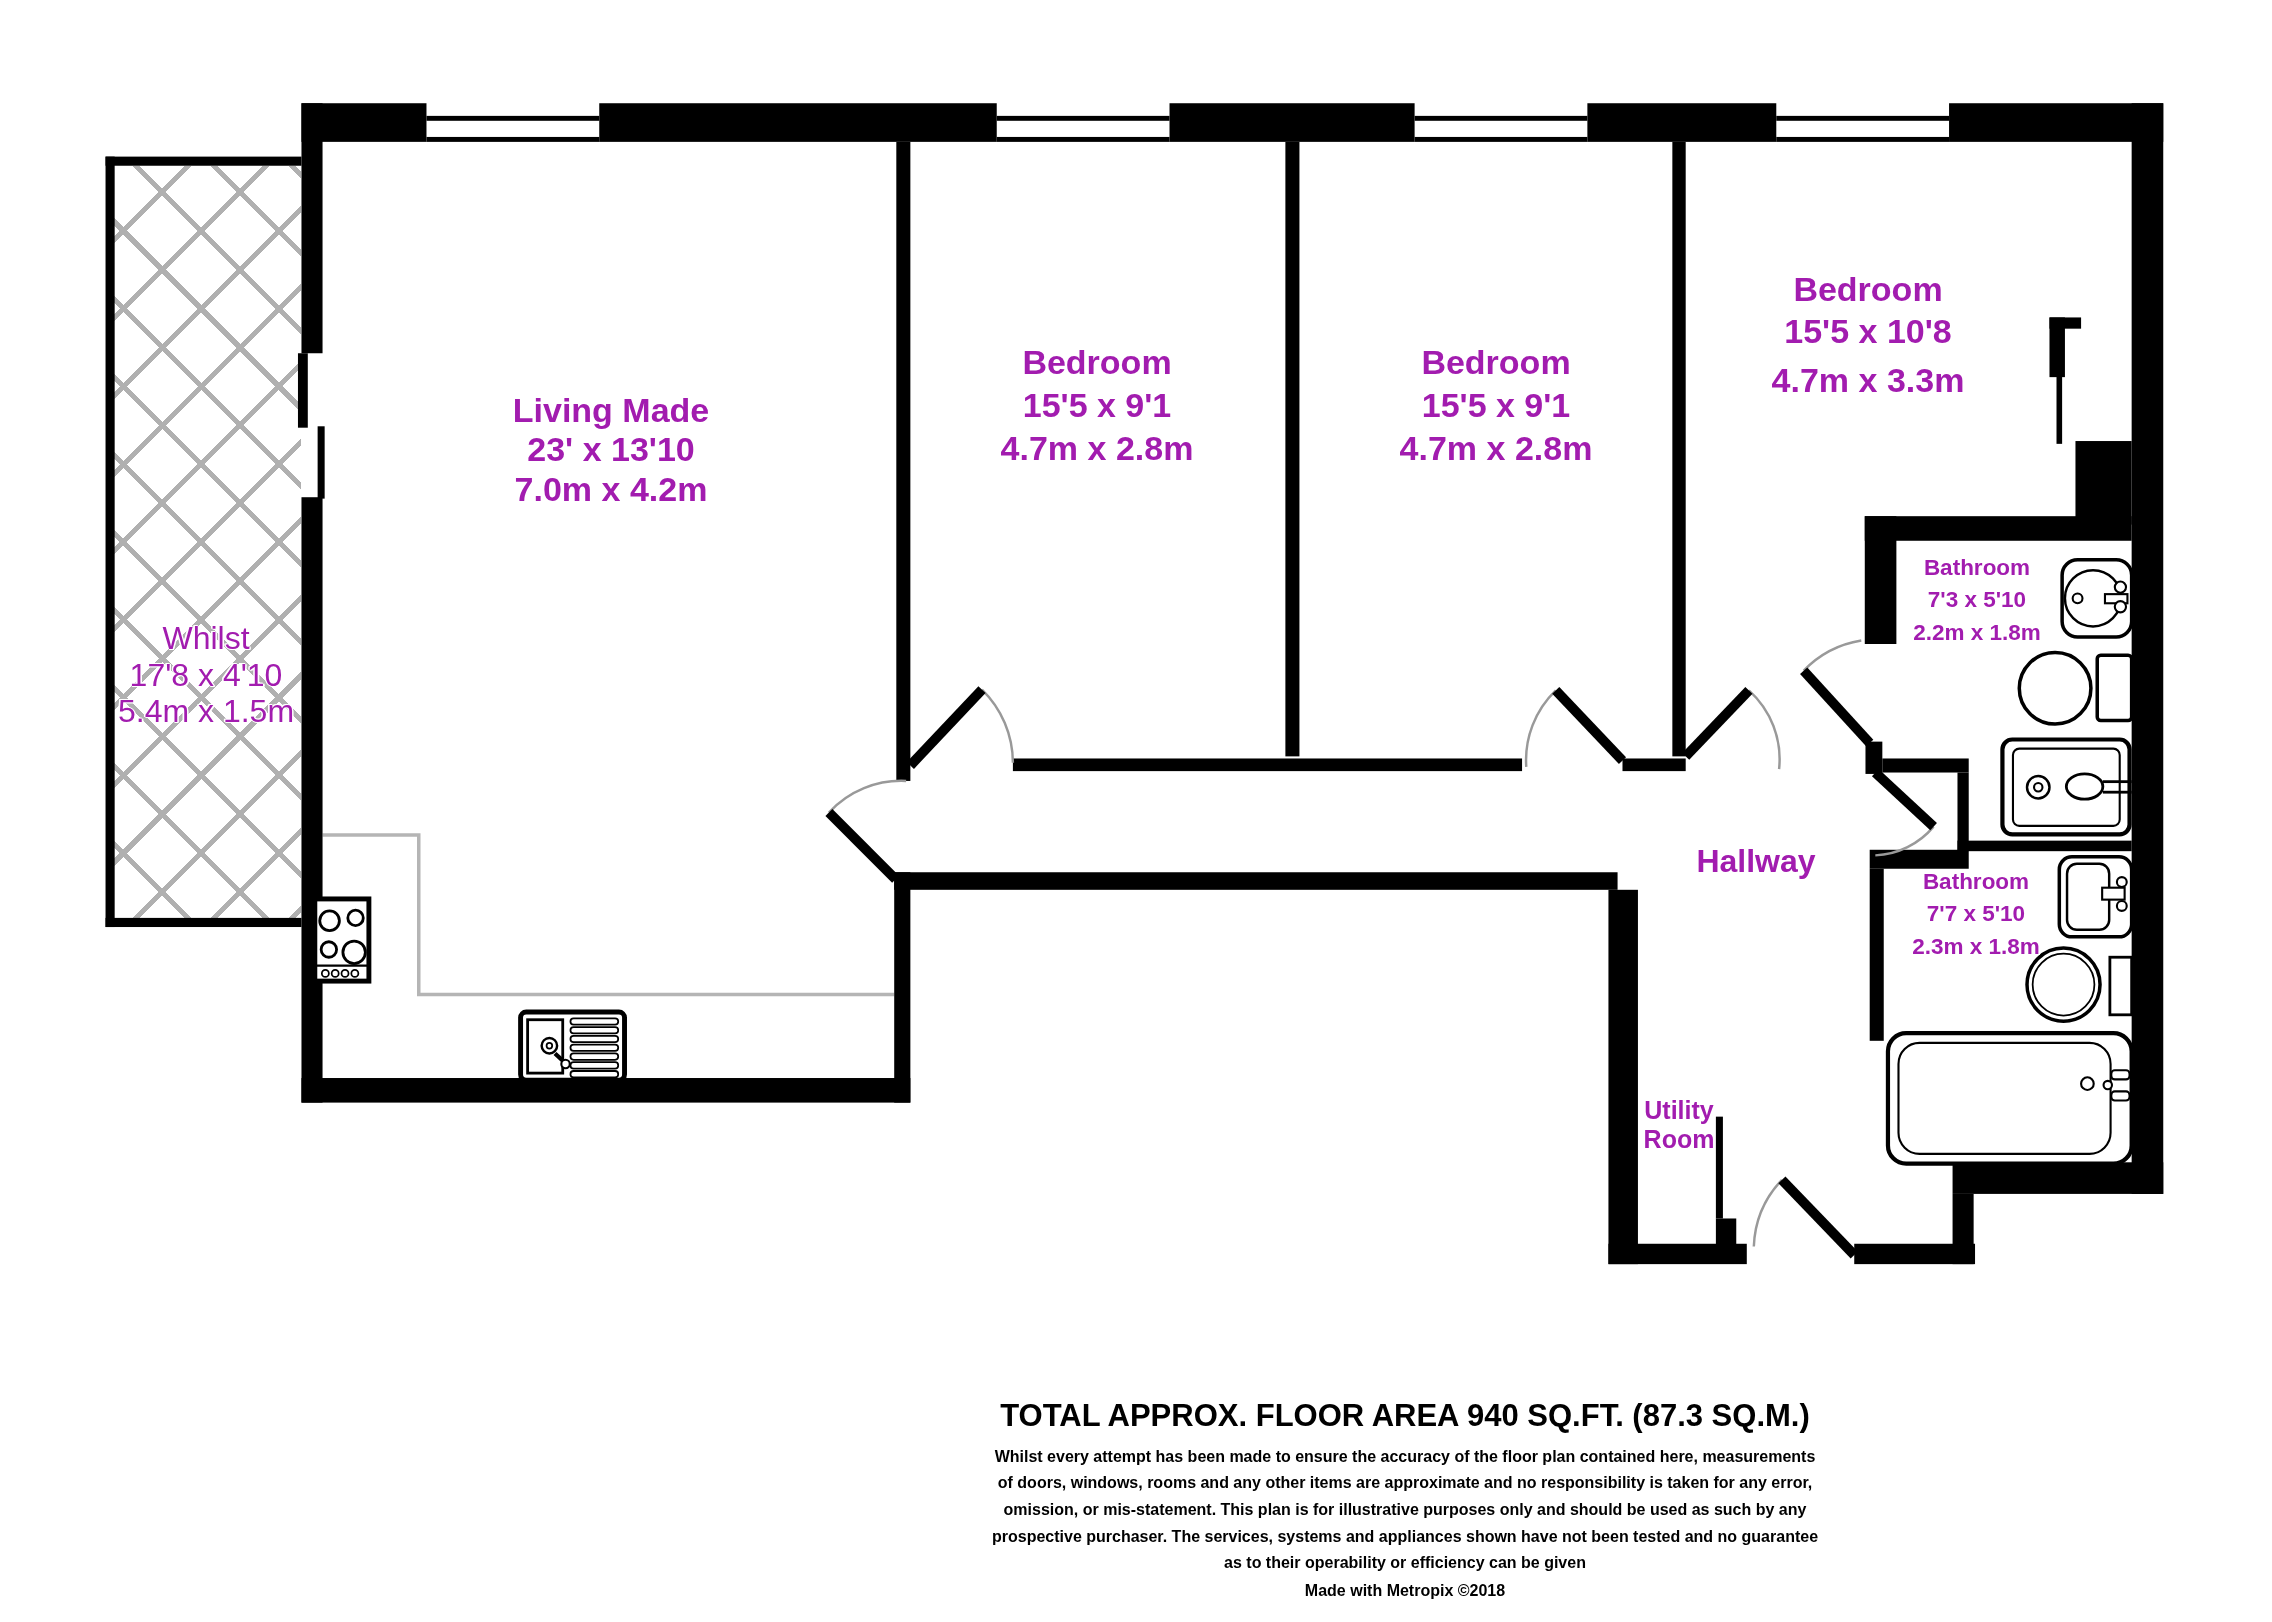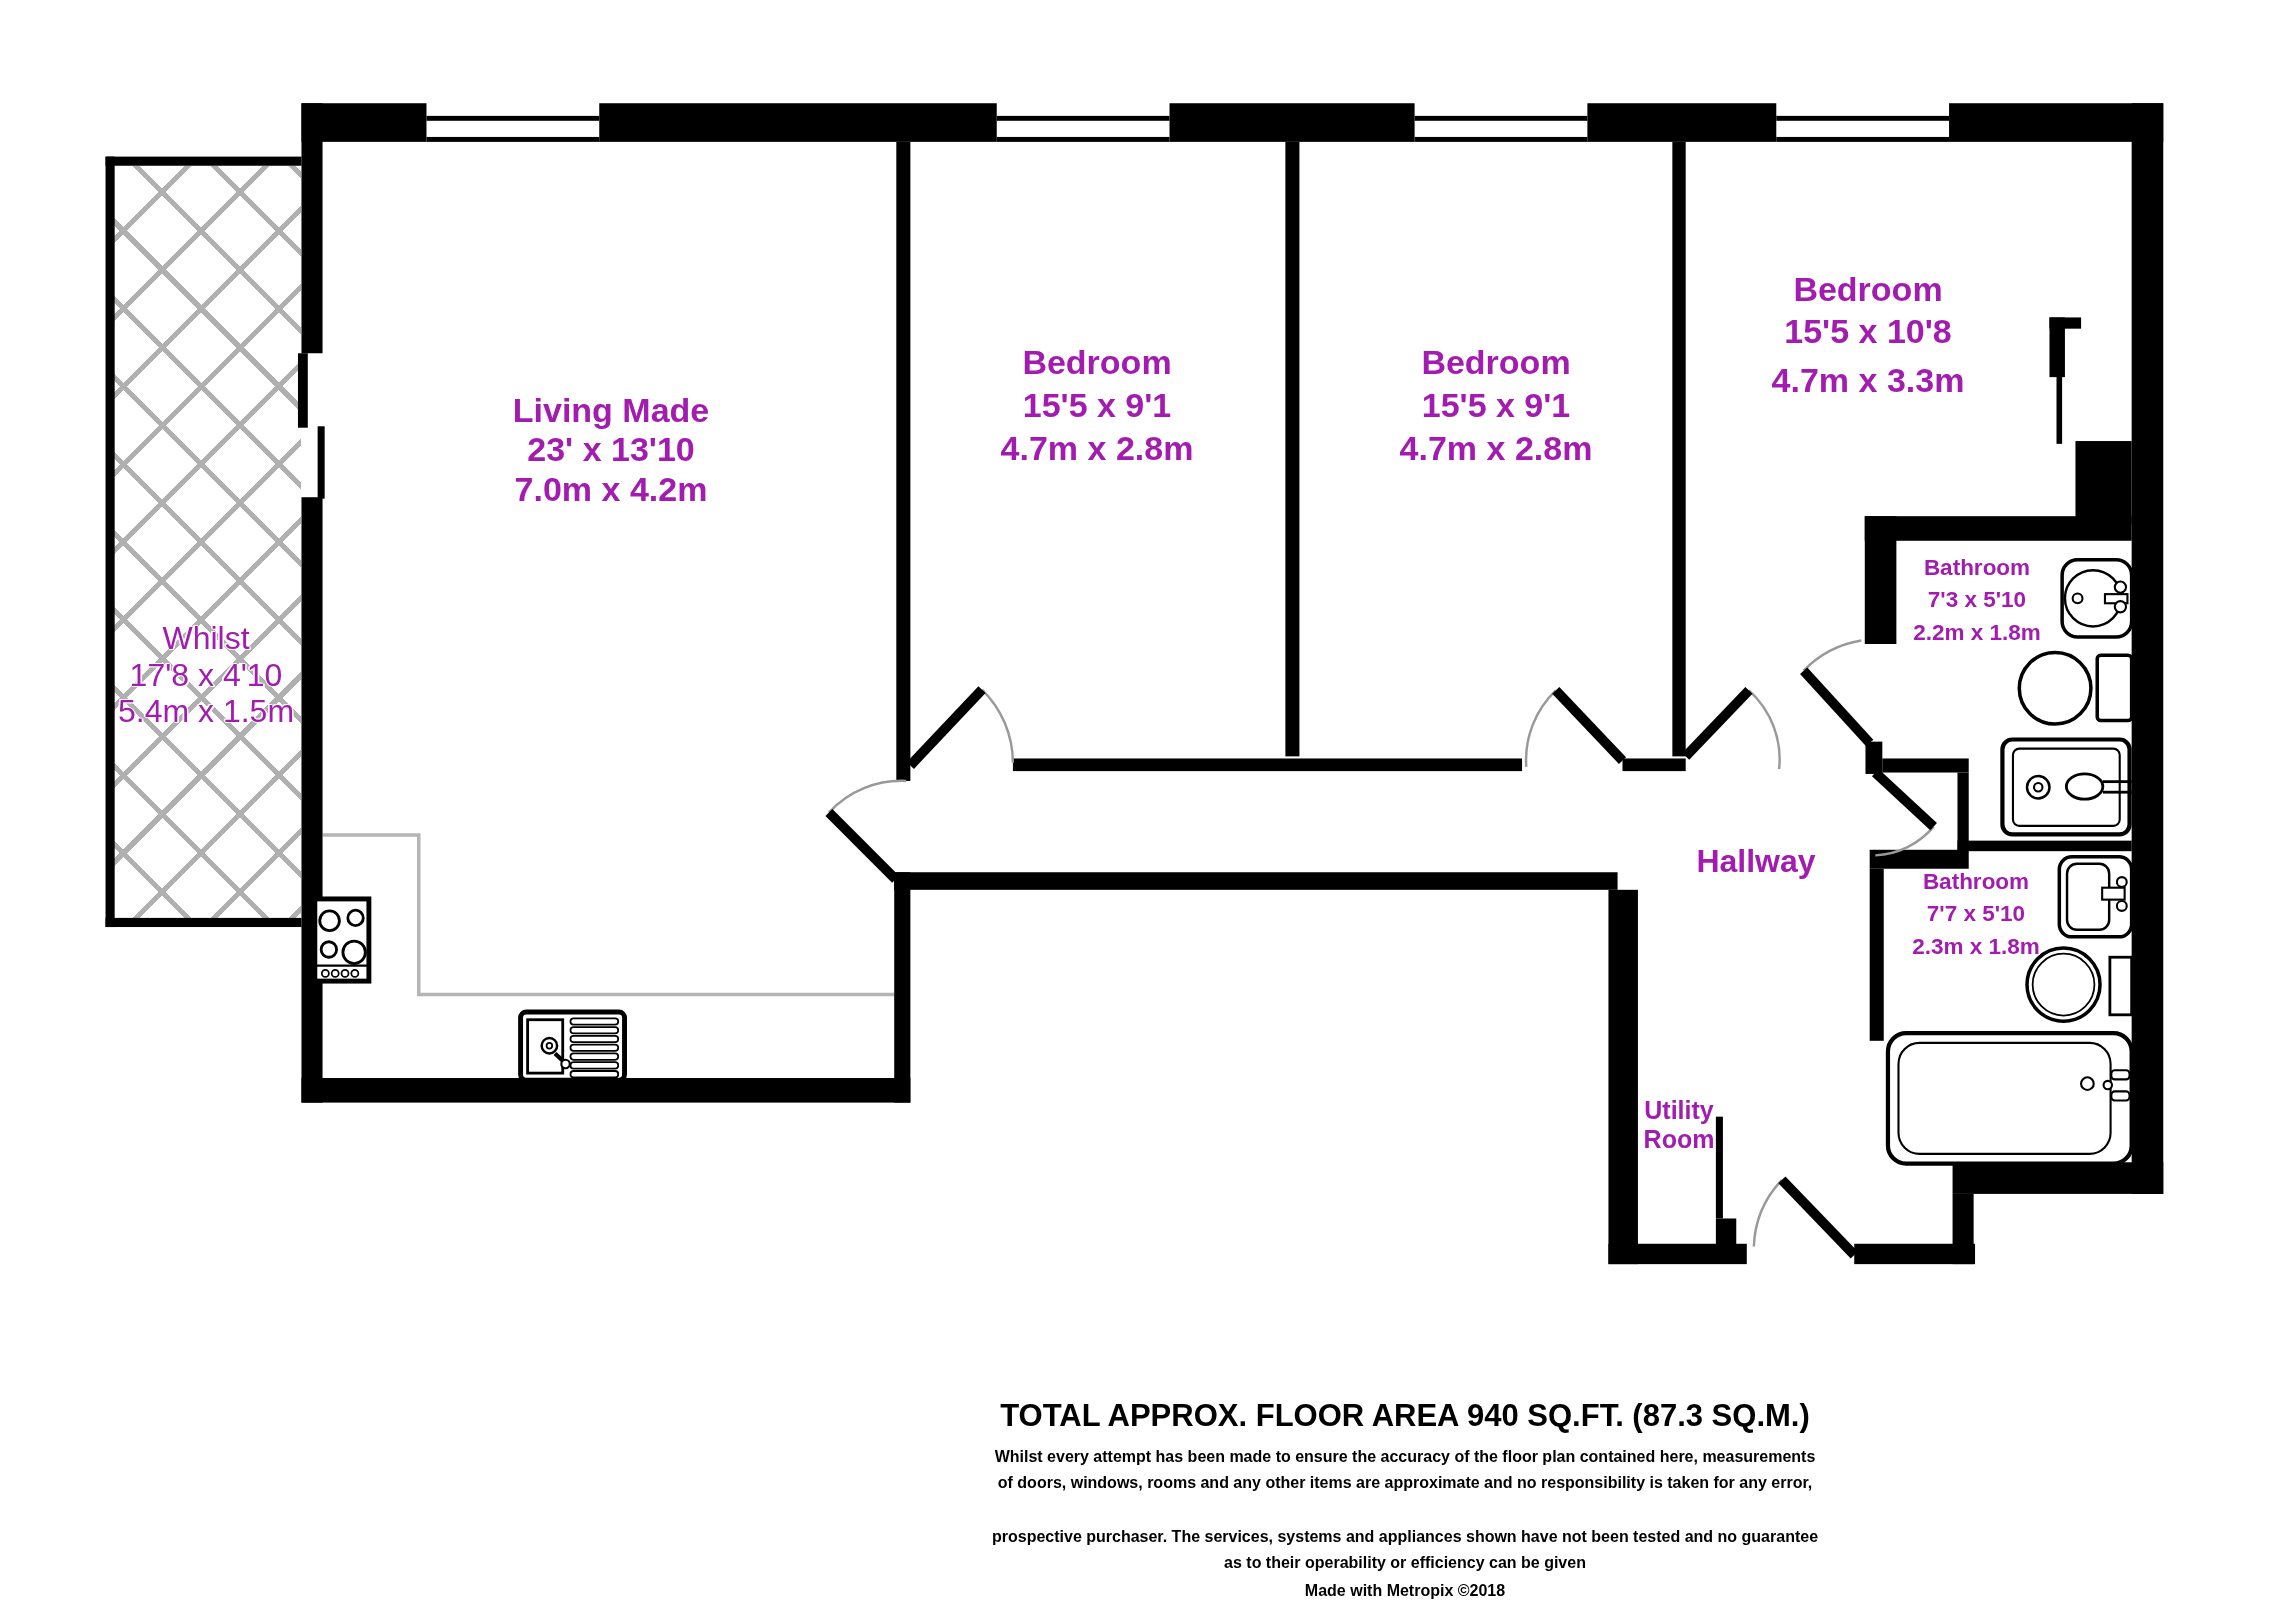--- a/index.html
+++ b/index.html
@@ -224,18 +224,19 @@
   <div class="lbl f32" style="left:1976px;top:947px">2.3m x 1.8m</div>
 
   <div class="lbl f46" style="left:1756px;top:861px">Hallway</div>
 
   <div class="lbl f35" style="left:1679px;top:1110px">Utility</div>
   <div class="lbl f35" style="left:1679px;top:1139px">Room</div>
 
   <div class="foot title" style="left:1405px;top:1416px">TOTAL APPROX. FLOOR AREA 940 SQ.FT. (87.3 SQ.M.)</div>
   <div class="foot small" style="left:1405px;top:1457px">Whilst every attempt has been made to ensure the accuracy of the floor plan contained here, measurements</div>
   <div class="foot small" style="left:1405px;top:1483px">of doors, windows, rooms and any other items are approximate and no responsibility is taken for any error,</div>
+  <div class="foot small" style="left:1405px;top:1510px">omission, or mis-statement. This plan is for illustrative purposes only and should be used as such by any</div>
   <div class="foot small" style="left:1405px;top:1537px">prospective purchaser. The services, systems and appliances shown have not been tested and no guarantee</div>
   <div class="foot small" style="left:1405px;top:1563px">as to their operability or efficiency can be given</div>
   <div class="foot small" style="left:1405px;top:1591px">Made with Metropix ©2018</div>
 
 </div>
 
 
 </body></html>

